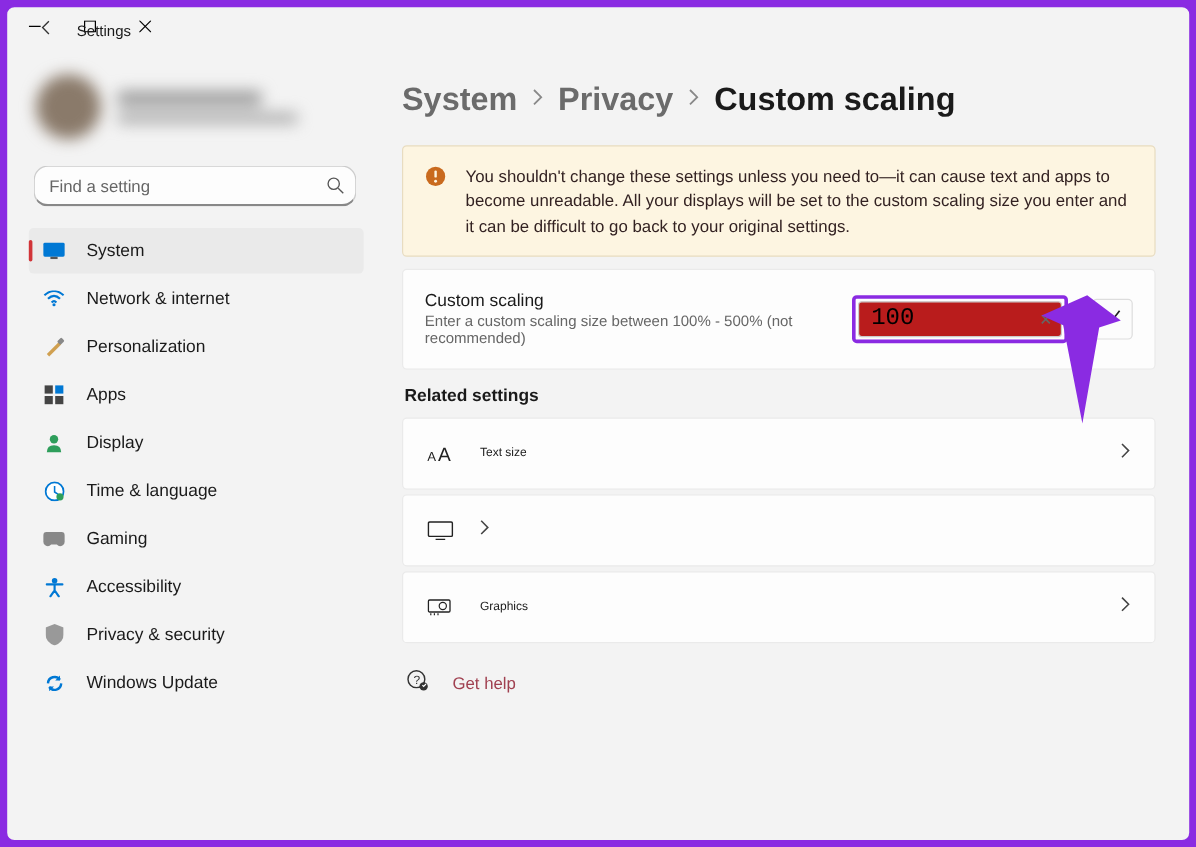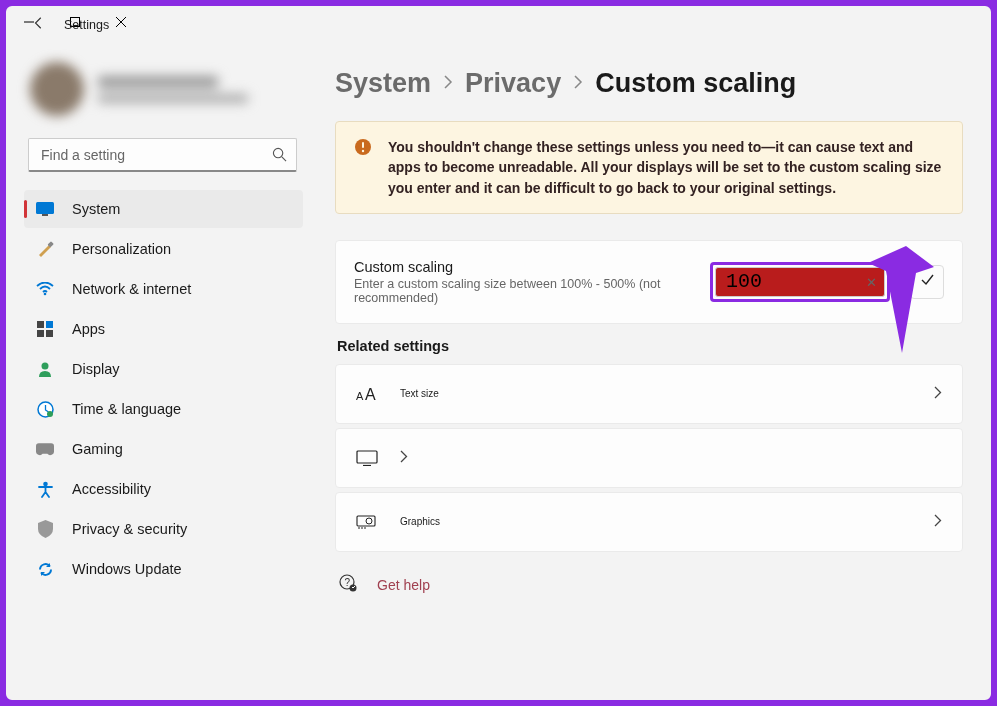--- a/index.html
+++ b/index.html
@@ -12,34 +12,34 @@
 .win-btn svg { width: 10px; height: 10px; }
 .back-icon { width: 14px; height: 14px; }
 .app-title { font-size: 12.5px; color: #1a1a1a; }
 .body-area { display: flex; flex: 1; overflow: hidden; }
 .sidebar { width: 305px; padding: 10px 8px 0 18px; display: flex; flex-direction: column; }
 .profile { display: flex; align-items: center; gap: 14px; padding: 14px 6px 22px 6px; filter: blur(6px); }
 .avatar { width: 54px; height: 54px; border-radius: 50%; background: #8a7a6a; }
 .profile-text .name { font-size: 14px; font-weight: 600; color: #222; background:#999; width:120px; height:12px; border-radius:3px; margin-bottom:6px;}
 .profile-text .email { font-size: 11px; color: #666; background:#aaa; width:150px; height:9px; border-radius:3px;}
 .search-wrap { position: relative; margin: 0 6px 18px 4px; }
-.search-input { width: 100%; height: 34px; border: 1px solid #ccc; border-bottom: 2px solid #888; border-radius: 2px; padding: 0 34px 0 12px; font-size: 14px; background: #fdfdfd; }
+.search-input { width: 100%; height: 34px; border: 1px solid #ccc; border-bottom: 2px solid #888; border-radius: 12px; padding: 0 34px 0 12px; font-size: 14px; background: #fdfdfd; }
 .search-input::placeholder { color: #666; }
 .search-icon-pos { position: absolute; right: 10px; top: 9px; color: #555; }
 .nav { list-style: none; }
 .nav-item { display: flex; align-items: center; gap: 18px; height: 38px; padding: 0 12px; border-radius: 4px; font-size: 14.5px; color: #1a1a1a; cursor: default; margin-bottom: 2px; position: relative; }
 .nav-item.active { background: #eaeaea; }
 .nav-item.active::before { content:''; position:absolute; left:0; top:10px; bottom:10px; width:3px; background:#d13438; border-radius:2px; }
 .nav-icon { width: 18px; height: 18px; display: flex; align-items: center; justify-content: center; }
 .content { flex: 1; padding: 30px 28px 0 24px; overflow-y: auto; }
 .breadcrumb { display: flex; align-items: center; gap: 12px; margin-bottom: 22px; }
 .bc-link { font-size: 27px; font-weight: 600; color: #6b6b6b; cursor: default; }
 .bc-sep { color: #888; font-size: 16px; }
 .bc-current { font-size: 27px; font-weight: 600; color: #1a1a1a; }
-.warning-card { background: #fdf5e1; border: 1px solid #e8dcc0; border-radius: 4px; padding: 15px 18px; display: flex; gap: 16px; margin-bottom: 26px; font-weight: bold; }
+.warning-card { background: #fdf5e1; border: 1px solid #e8dcc0; border-radius: 4px; padding: 15px 18px; display: flex; gap: 16px; margin-bottom: 10px; }
 .warn-icon { width: 18px; height: 18px; flex-shrink: 0; margin-top: 1px; }
 .warn-text { font-size: 14px; color: #322; line-height: 1.45; }
 .setting-card { background: #fdfdfd; border: 1px solid #eaeaea; border-radius: 4px; padding: 18px 18px; display: flex; align-items: center; gap: 14px; margin-bottom: 4px; }
 .setting-main { flex: 1; }
 .setting-title { font-size: 14.5px; color: #1a1a1a; margin-bottom: 2px; }
 .setting-sub { font-size: 12.5px; color: #666; }
 .input-boxed { border: 3px solid #8a2be2; border-radius: 4px; padding: 2px; position: relative; width: 180px; }
 .scale-input { width: 100%; height: 30px; border: 1px solid #ccc; border-radius: 3px; padding: 0 28px 0 10px; font-size: 20px; background:#b91c1c;font-family:Liberation Mono, monospace; }
 .clear-x { position: absolute; right: 10px; top: 10px; color: #666; font-size: 13px; cursor: default; }
 .check-btn { width: 34px; height: 34px; border: 1px solid #ddd; border-radius: 4px; background: #fcfcfc; display: flex; align-items: center; justify-content: center; margin-left: 6px; position:relative; }
@@ -112,35 +112,35 @@
           <span class="nav-icon">
               <svg width="18" height="14" viewBox="0 0 18 14">
                 <rect x="0" y="0" width="18" height="12" rx="1.5" fill="#0078d4"></rect>
                 <rect x="6" y="12" width="6" height="2" fill="#555"></rect>
               </svg>
             </span>
           <span>System</span>
         </li>
         <li class="nav-item">
           <span class="nav-icon">
+              <svg width="18" height="14" viewBox="0 0 18 14">
+                <path d="M1 4 Q9 -3 17 4 M4 7 Q9 2 14 7 M7 10 Q9 8 11 10" stroke="#0078d4" stroke-width="1.8" fill="none"></path>
+                <circle cx="9" cy="12" r="1.3" fill="#0078d4"></circle>
+              </svg>
+            </span>
+          <span>Network &amp; internet</span>
+        </li>
+        <li class="nav-item">
+          <span class="nav-icon">
               <svg width="18" height="18" viewBox="0 0 18 18">
                 <path d="M3 15 L13 5 L15 7 L5 17 Z" fill="#d0a050"></path>
                 <rect x="13" y="2" width="4" height="5" rx="1" fill="#888" transform="rotate(45 15 4)"></rect>
               </svg>
             </span>
           <span>Personalization</span>
-        </li>
-        <li class="nav-item">
-          <span class="nav-icon">
-              <svg width="18" height="14" viewBox="0 0 18 14">
-                <path d="M1 4 Q9 -3 17 4 M4 7 Q9 2 14 7 M7 10 Q9 8 11 10" stroke="#0078d4" stroke-width="1.8" fill="none"></path>
-                <circle cx="9" cy="12" r="1.3" fill="#0078d4"></circle>
-              </svg>
-            </span>
-          <span>Network &amp; internet</span>
         </li>
         <li class="nav-item">
           <span class="nav-icon">
               <svg width="16" height="16" viewBox="0 0 16 16">
                 <rect x="0" y="0" width="7" height="7" fill="#444"></rect>
                 <rect x="9" y="0" width="7" height="7" fill="#0078d4"></rect>
                 <rect x="0" y="9" width="7" height="7" fill="#444"></rect>
                 <rect x="9" y="9" width="7" height="7" fill="#444"></rect>
               </svg>
             </span>

